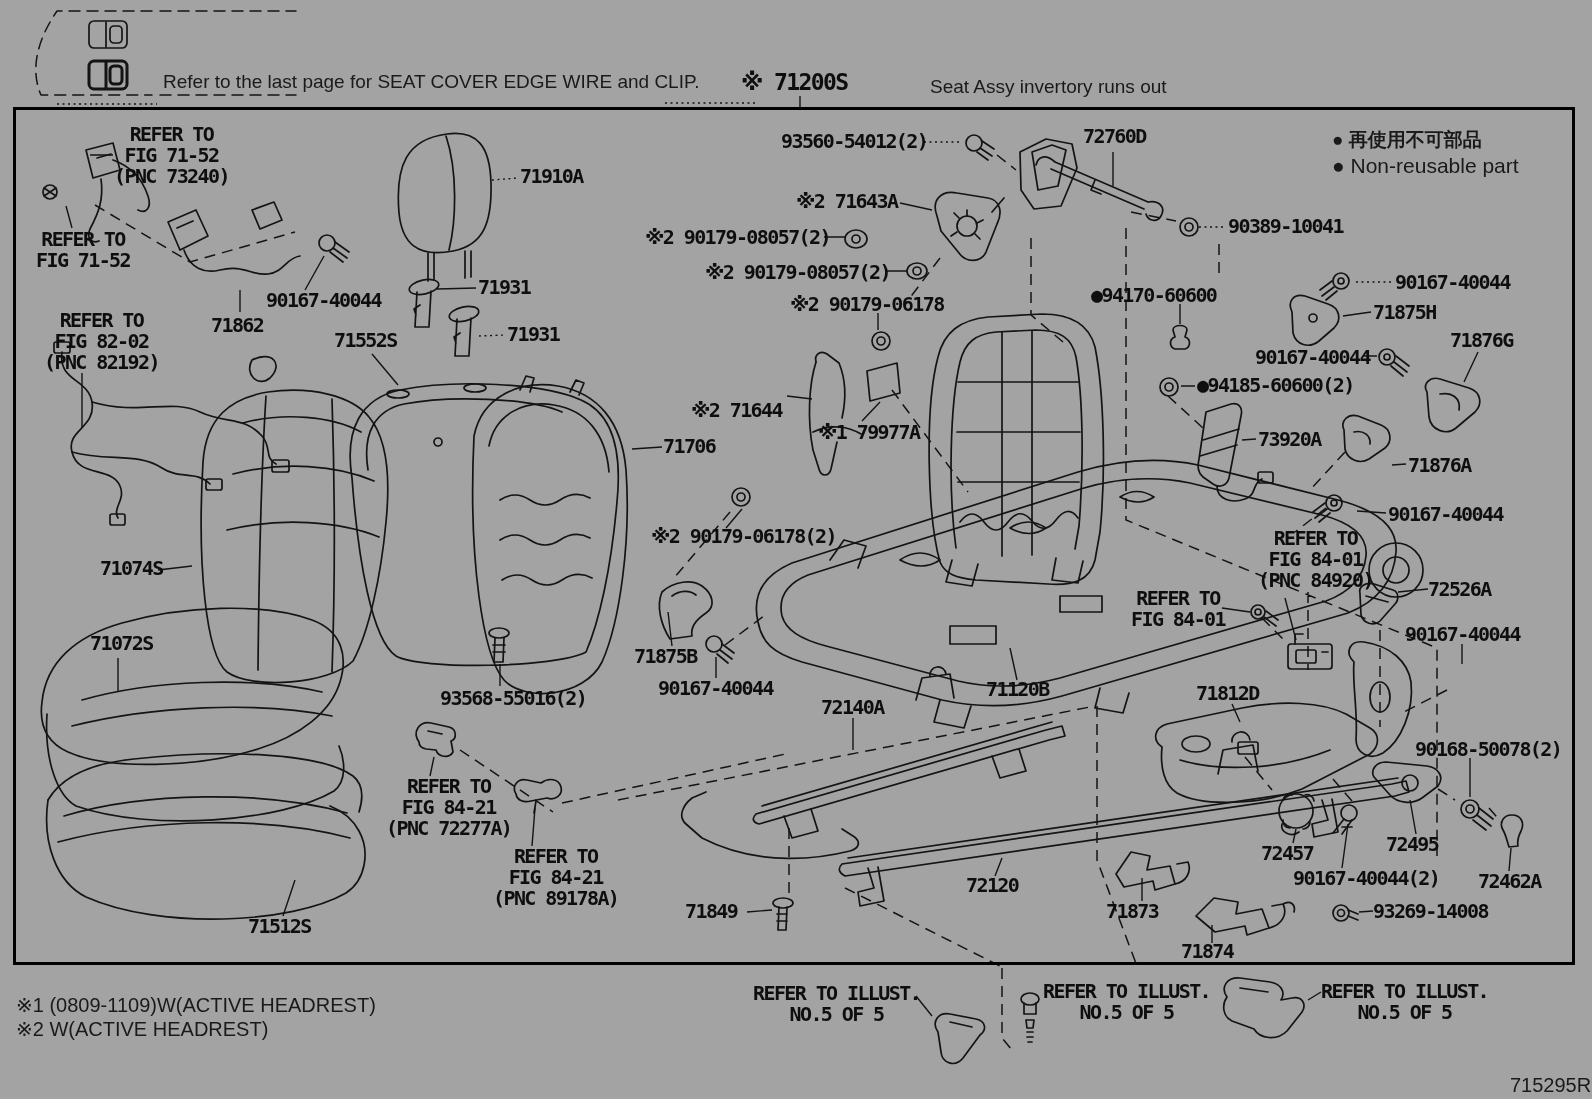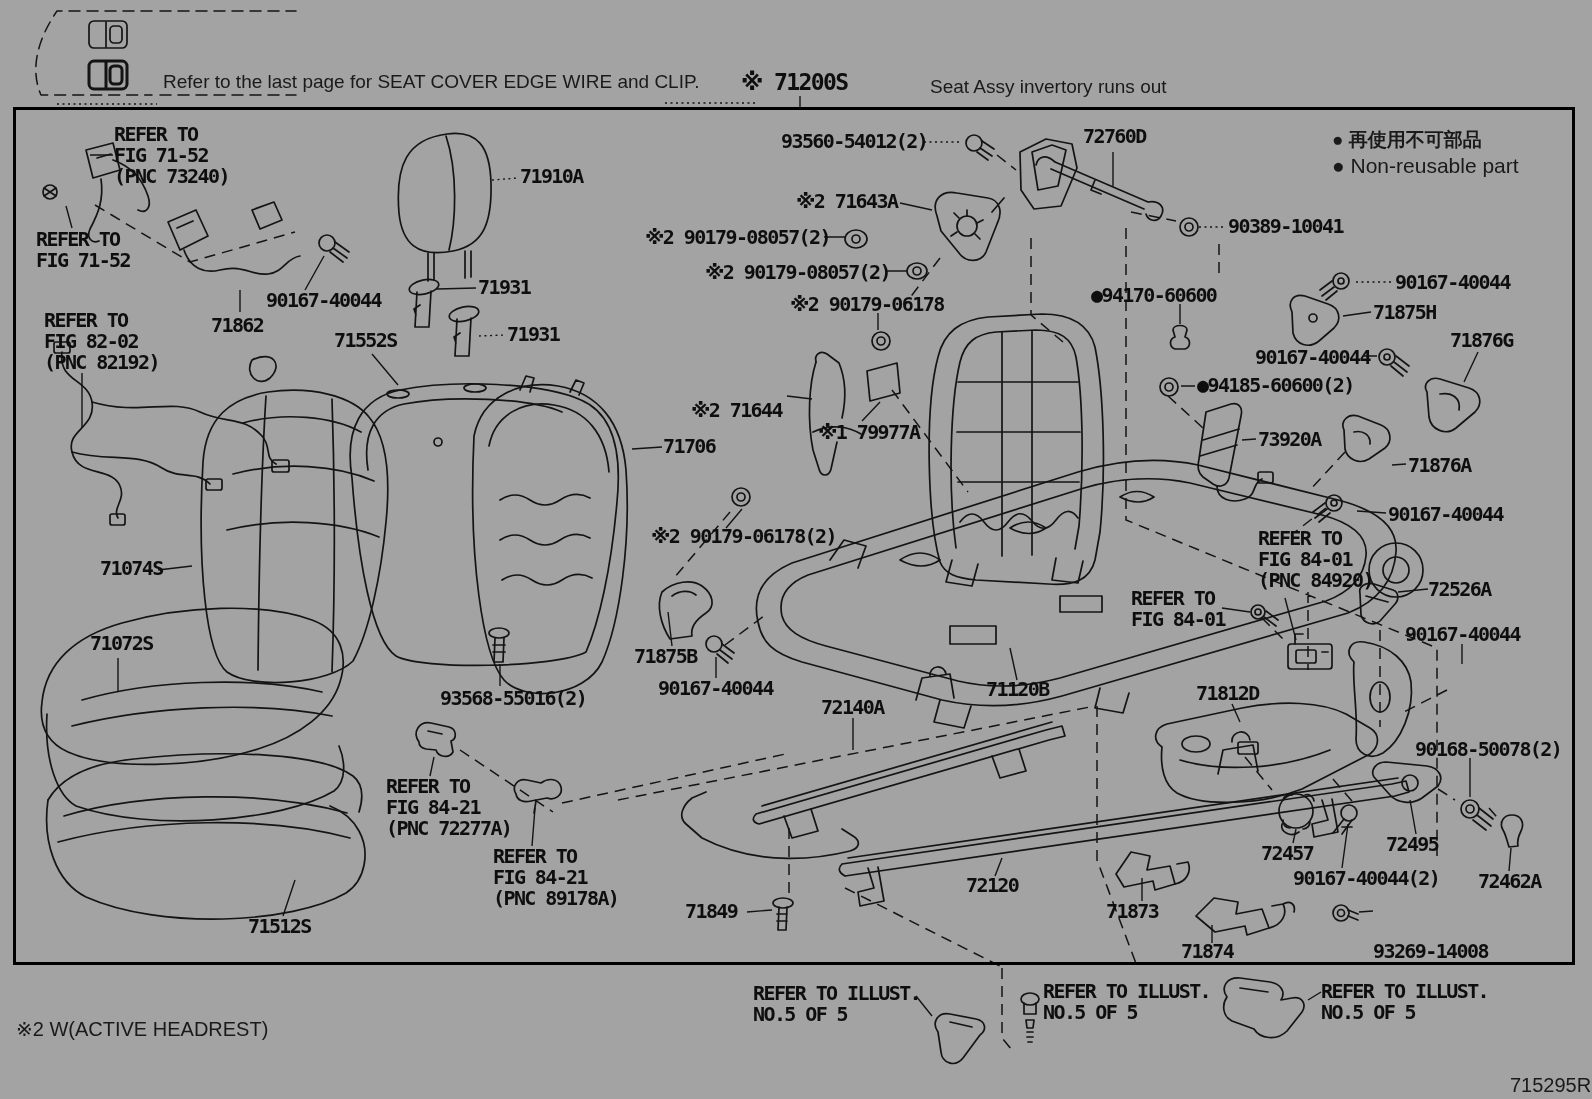--- a/index.html
+++ b/index.html
@@ -4,21 +4,21 @@
 <style>
   html,body{margin:0;padding:0;background:#e8e8e8;}
   #canvas{position:relative;width:1592px;height:1099px;background:#a3a3a3;overflow:hidden;color:#111;padding-left:20px;}
   .frame{position:absolute;left:13px;top:107px;width:1562px;height:858px;border:3px solid #000;box-sizing:border-box;}
   svg.art{position:absolute;left:0;top:0;}
   .s{fill:none;stroke:#141414;stroke-width:1.7;stroke-linejoin:round;stroke-linecap:round;}
   .ld{fill:none;stroke:#141414;stroke-width:1.4;}
   .dt{stroke-dasharray:2,3.5;}
   .dh{fill:none;stroke:#141414;stroke-width:1.5;stroke-dasharray:11,7;}
   .thk{stroke-width:3;}
-  .part-label{position:absolute;font:700 20px/21px "DejaVu Sans Mono","DejaVu Sans",monospace;letter-spacing:-1.6px;white-space:pre;color:#0e0e0e;}
+  .part-label{position:absolute;font:700 20px/21px "DejaVu Sans Mono","DejaVu Sans",monospace;letter-spacing:-1.6px;white-space:pre;color:#0e0e0e;text-align:center;}
   .note{position:absolute;font:19px/23px "Liberation Sans","DejaVu Sans",sans-serif;color:#1a1a1a;white-space:pre;}
   .note.small{font-size:20px;}
 </style>
 </head>
 <body>
 
 <div id="canvas">
 
   <svg class="art" width="1592" height="1099" viewBox="0 0 1592 1099">
 
@@ -268,20 +268,21 @@
 
     <path class="dh" d="M95,205 L190,262 L295,232 M997,155 L1016,170 M1131,212 L1176,221 M940,258 L906,303 M1031,238 V315 L1063,342 M1126,228 V520 L1437,648 V856 M1219,244 V280 M892,390 L968,492 M730,512 L674,578 M725,645 L768,613 M1168,396 L1203,428 M1345,452 L1310,490 M1326,508 L1295,532 M1262,618 L1284,640 M1308,592 V670 M1380,630 V727 M1447,690 L1400,714 M1245,757 L1272,790 M1352,801 L1332,778 M1438,789 L1455,800 M1489,808 L1501,822 M618,800 L1095,706 M1097,706 V860 L1137,966 M845,888 L1000,966 M1002,968 V1038 L1012,1050 M460,750 L553,812 M562,803 L790,753 M789,828 V898"></path>
   </svg>
 
   <div class="frame"></div>
 
   <div class="note" style="left:163px;top:70px;">Refer to the last page for SEAT COVER EDGE WIRE and CLIP.</div>
   <div class="note" style="left:930px;top:75px;">Seat Assy invertory runs out</div>
   <div class="note" style="left:1332px;top:128px;font-weight:bold;">● 再使用不可部品</div>
   <div class="note" style="left:1332px;top:154px;font-size:21px;text-align:right;">● Non-reusable part</div>
+  <div class="note small" style="left:16px;top:994px;">※1 (0809-1109)W(ACTIVE HEADREST)</div>
   <div class="note small" style="left:16px;top:1018px;">※2 W(ACTIVE HEADREST)</div>
   <div class="note small" style="left:1510px;top:1074px;">715295R</div>
 
   <div id="label-layer">
       <div class="part-label" style="left: 741px; top: 72px; font-size: 23px;"><div>※ 71200S</div></div>
       <div class="part-label" style="left: 114px; top: 124px;"><div>REFER TO</div><div>FIG 71-52</div><div>(PNC 73240)</div></div>
       <div class="part-label" style="left: 36px; top: 229px;"><div>REFER TO</div><div>FIG 71-52</div></div>
       <div class="part-label" style="left: 520px; top: 166px;"><div>71910A</div></div>
       <div class="part-label" style="left: 781px; top: 131px;"><div>93560-54012(2)</div></div>
       <div class="part-label" style="left: 1083px; top: 126px;"><div>72760D</div></div>
@@ -302,21 +303,21 @@
       <div class="part-label" style="left: 1258px; top: 528px;"><div>REFER TO</div><div>FIG 84-01</div><div>(PNC 84920)</div></div>
       <div class="part-label" style="left: 1131px; top: 588px;"><div>REFER TO</div><div>FIG 84-01</div></div>
       <div class="part-label" style="left: 1428px; top: 579px;"><div>72526A</div></div>
       <div class="part-label" style="left: 1405px; top: 624px;"><div>90167-40044</div></div>
       <div class="part-label" style="left: 1196px; top: 683px;"><div>71812D</div></div>
       <div class="part-label" style="left: 1415px; top: 739px;"><div>90168-50078(2)</div></div>
       <div class="part-label" style="left: 1261px; top: 843px;"><div>72457</div></div>
       <div class="part-label" style="left: 1386px; top: 834px;"><div>72495</div></div>
       <div class="part-label" style="left: 1293px; top: 868px;"><div>90167-40044(2)</div></div>
       <div class="part-label" style="left: 1478px; top: 871px;"><div>72462A</div></div>
-      <div class="part-label" style="left: 1373px; top: 901px; margin-top: 40px;"><div>93269-14008</div></div>
+      <div class="part-label" style="left: 1373px; top: 901px;"><div>93269-14008</div></div>
       <div class="part-label" style="left: 1106px; top: 901px;"><div>71873</div></div>
       <div class="part-label" style="left: 1181px; top: 941px;"><div>71874</div></div>
       <div class="part-label" style="left: 478px; top: 277px;"><div>71931</div></div>
       <div class="part-label" style="left: 507px; top: 324px;"><div>71931</div></div>
       <div class="part-label" style="left: 334px; top: 330px;"><div>71552S</div></div>
       <div class="part-label" style="left: 266px; top: 290px;"><div>90167-40044</div></div>
       <div class="part-label" style="left: 211px; top: 315px;"><div>71862</div></div>
       <div class="part-label" style="left: 44px; top: 310px;"><div>REFER TO</div><div>FIG 82-02</div><div>(PNC 82192)</div></div>
       <div class="part-label" style="left: 691px; top: 400px;"><div>※2 71644</div></div>
       <div class="part-label" style="left: 818px; top: 422px;"><div>※1 79977A</div></div>

